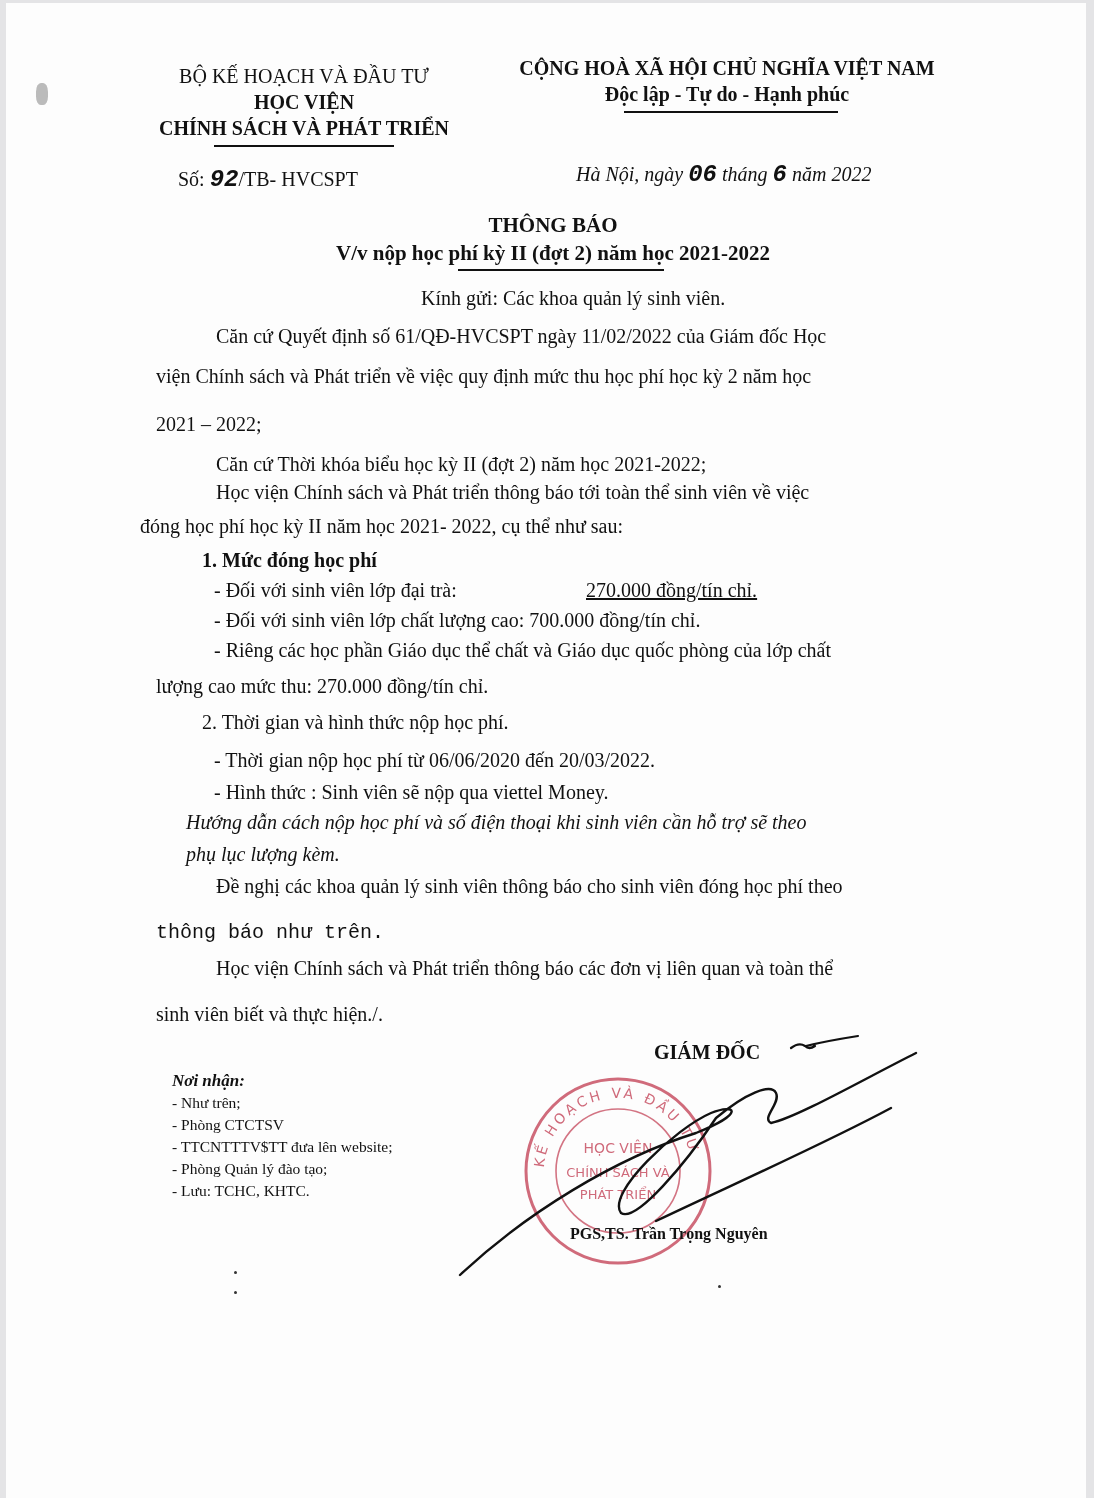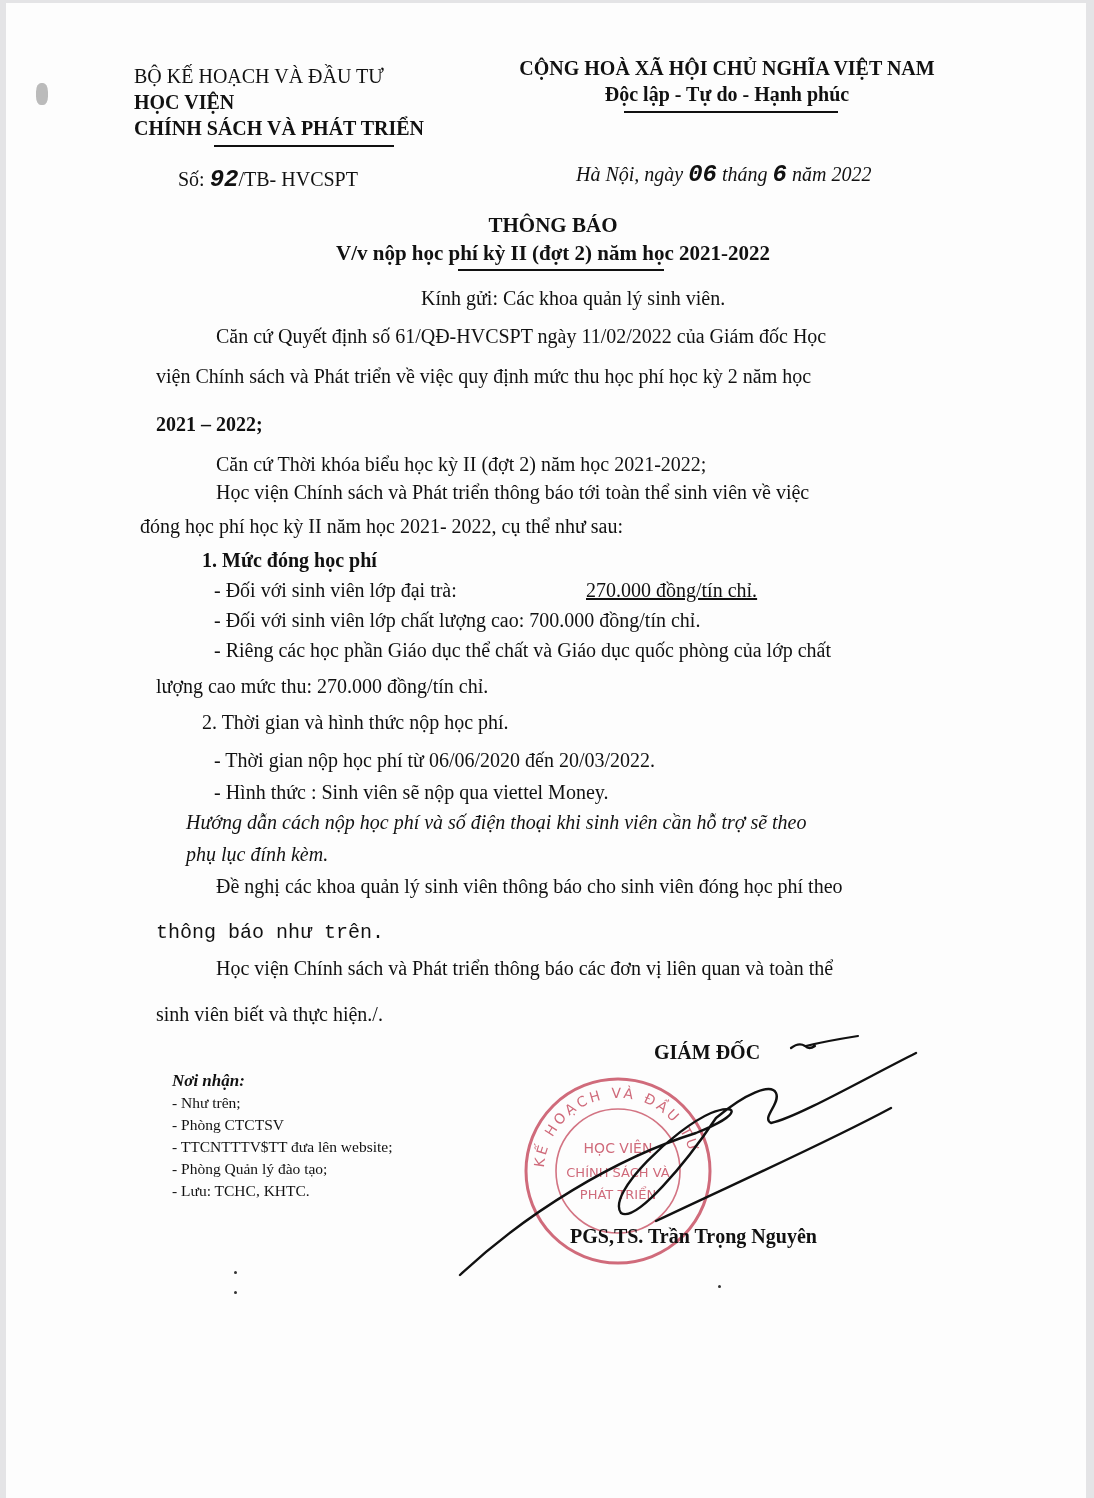--- a/index.html
+++ b/index.html
@@ -6,35 +6,35 @@
   body {
     width: 1094px; height: 1498px; background: #e4e4e6;
     font-family: "Liberation Serif", serif; color: #111;
     position: relative; overflow: hidden;
   }
   .page {
     position: absolute; left: 6px; top: 3px; width: 1080px; height: 1495px;
     background: #fdfdfd;
   }
   .abs { position: absolute; white-space: nowrap; }
-  .hdr-left { position: absolute; left: 128px; top: 60px; width: 340px; font-size: 20px; line-height: 26px; }
+  .hdr-left { position: absolute; left: 128px; top: 60px; width: 340px; text-align: center; font-size: 20px; line-height: 26px; }
   .hdr-left .l2, .hdr-left .l3 { font-weight: bold; }
   .hdr-left .rule { width: 180px; height: 1.5px; background: #111; margin: 4px auto 0; }
   .hdr-right { position: absolute; left: 486px; top: 52px; width: 470px; text-align: center; font-size: 20px; line-height: 26px; font-weight: bold; }
   .hdr-right .rule { width: 214px; height: 1.5px; background: #111; margin: 4px 0 0 132px; }
   .so { left: 172px; top: 163px; font-size: 20px; }
   .hand { font-family: Liberation Mono, monospace; font-style: italic; font-weight: bold; font-size: 24px; }
   .date { left: 570px; top: 158px; font-size: 20px; font-style: italic; }
   .title { position: absolute; left: 0; width: 1094px; text-align: center; font-weight: bold; font-size: 21px; }
   .body-text { font-size: 20px; }
   .ital { font-style: italic; }
   .recv { position: absolute; left: 166px; top: 1067px; font-size: 15.5px; line-height: 22px; }
   .recv .h { font-style: italic; font-weight: bold; font-size: 17px; }
   .sig-title { left: 648px; top: 1038px; font-weight: bold; font-size: 20px; }
-  .sig-name { left: 564px; top: 1222px; font-weight: bold; font-size: 20px; }
+  .sig-name { left: 564px; top: 1222px; font-weight: bold; font-size: 16px; }
   .stamp { position: absolute; left: 512px; top: 1068px; width: 200px; height: 200px; }
   .sig { position: absolute; left: 440px; top: 1020px; width: 500px; height: 270px; }
   .speck { position: absolute; background: #333; border-radius: 50%; }
 </style>
 </head>
 <body>
 
 <div class="page">
 
   <div class="hdr-left">
@@ -65,34 +65,34 @@
 
   <div class="title" style="top:210px;">THÔNG BÁO</div>
   <div class="title" style="top:238px;">V/v nộp học phí kỳ II (đợt 2) năm học 2021-2022</div>
   <div style="position:absolute; left:452px; top:266px; width:206px; height:1.5px; background:#111;"></div>
 
   <div class="abs body-text" style="left:368px; top:284px;margin-left:47px;">Kính gửi: Các khoa quản lý sinh viên.</div>
 
   <div id="body-lines">
       <div class="abs body-text" style="top: 322px; left: 210px;"><span>Căn cứ Quyết định số 61/QĐ-HVCSPT ngày 11/02/2022 của Giám đốc Học</span></div>
       <div class="abs body-text" style="top: 362px; left: 150px;"><span>viện Chính sách và Phát triển về việc quy định mức thu học phí học kỳ 2 năm học</span></div>
-      <div class="abs body-text" style="top: 410px; left: 150px; font-weight: bold;"><span>2021 – 2022;</span></div>
+      <div class="abs body-text" style="top: 410px; left: 150px;"><span>2021 – 2022;</span></div>
       <div class="abs body-text" style="top: 450px; left: 210px;"><span>Căn cứ Thời khóa biểu học kỳ II (đợt 2) năm học 2021-2022;</span></div>
       <div class="abs body-text" style="top: 478px; left: 210px;"><span>Học viện Chính sách và Phát triển thông báo tới toàn thể sinh viên về việc</span></div>
       <div class="abs body-text" style="top: 512px; left: 134px;"><span>đóng học phí học kỳ II năm học 2021- 2022, cụ thể như sau:</span></div>
       <div class="abs body-text" style="top: 546px; left: 196px; font-weight: bold;"><span>1. Mức đóng học phí</span></div>
       <div class="abs body-text" style="top: 576px; left: 208px;"><span>- Đối với sinh viên lớp đại trà:</span><span style="position: absolute; left: 372px; text-decoration: underline;">270.000 đồng/tín chỉ.</span></div>
       <div class="abs body-text" style="top: 606px; left: 208px;"><span>- Đối với sinh viên lớp chất lượng cao: 700.000 đồng/tín chỉ.</span></div>
       <div class="abs body-text" style="top: 636px; left: 208px;"><span>- Riêng các học phần Giáo dục thể chất và Giáo dục quốc phòng của lớp chất</span></div>
       <div class="abs body-text" style="top: 672px; left: 150px;"><span>lượng cao mức thu: 270.000 đồng/tín chỉ.</span></div>
       <div class="abs body-text" style="top: 708px; left: 196px;"><span>2. Thời gian và hình thức nộp học phí.</span></div>
       <div class="abs body-text" style="top: 746px; left: 208px;"><span>- Thời gian nộp học phí từ 06/06/2020 đến 20/03/2022.</span></div>
       <div class="abs body-text" style="top: 778px; left: 208px;"><span>- Hình thức : Sinh viên sẽ nộp qua viettel Money.</span></div>
       <div class="abs body-text ital" style="top: 808px; left: 180px;"><span>Hướng dẫn cách nộp học phí và số điện thoại khi sinh viên cần hỗ trợ sẽ theo</span></div>
-      <div class="abs body-text ital" style="top: 840px; left: 180px;"><span>phụ lục đính kèm.</span></div>
+      <div class="abs body-text ital" style="top: 840px; left: 180px;"><span>phụ lục lượng kèm.</span></div>
       <div class="abs body-text" style="top: 872px; left: 210px;"><span>Đề nghị các khoa quản lý sinh viên thông báo cho sinh viên đóng học phí theo</span></div>
       <div class="abs body-text" style="top: 918px; left: 150px; font-family: Liberation Mono, monospace;"><span>thông báo như trên.</span></div>
       <div class="abs body-text" style="top: 954px; left: 210px;"><span>Học viện Chính sách và Phát triển thông báo các đơn vị liên quan và toàn thể</span></div>
       <div class="abs body-text" style="top: 1000px; left: 150px;"><span>sinh viên biết và thực hiện./.</span></div>
     </div>
 
   <div class="recv">
     <div class="h">Nơi nhận:</div>
     <div>- Như trên;</div>
     <div>- Phòng CTCTSV</div>

